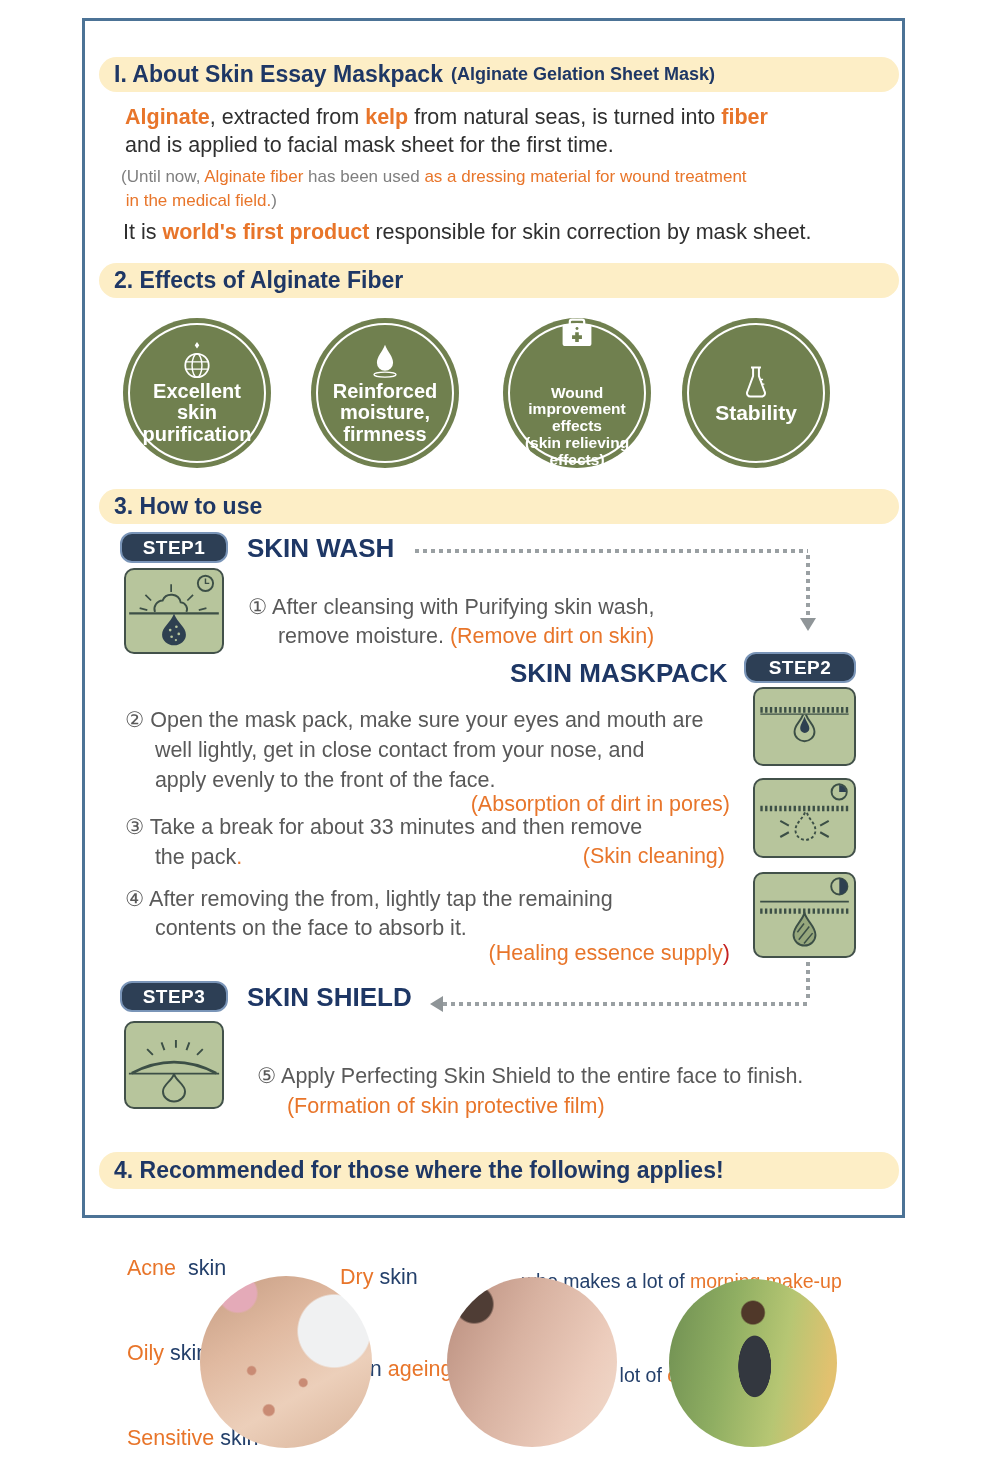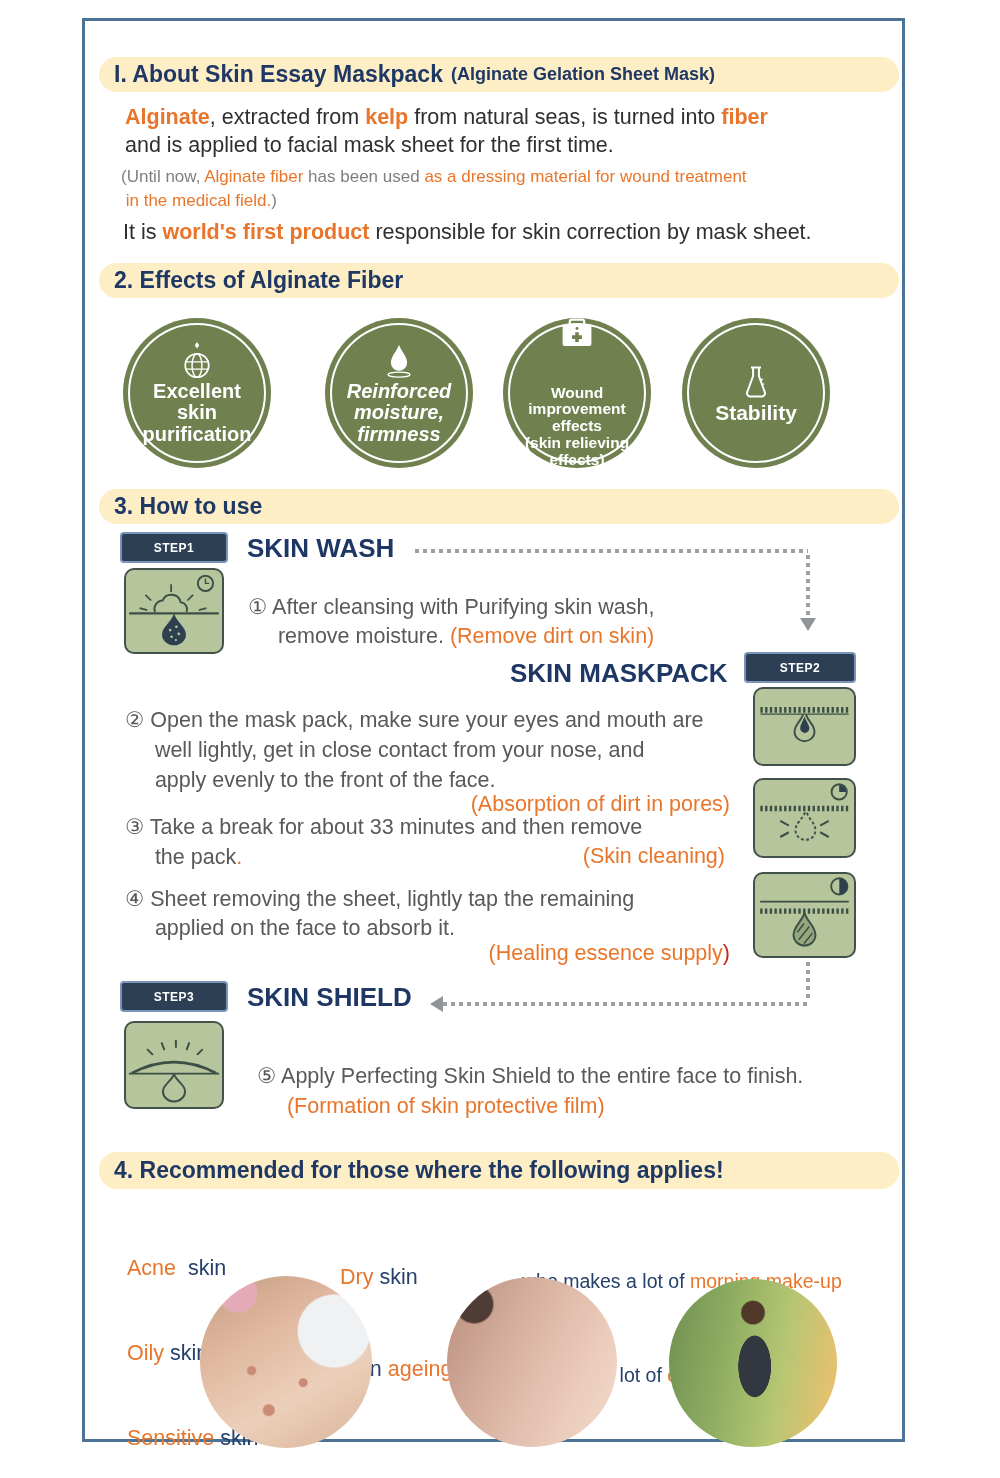--- a/index.html
+++ b/index.html
@@ -1,37 +1,37 @@
 <!DOCTYPE html>
 <html><head>
 <meta charset="utf-8">
 <style>
   html,body{margin:0;padding:0;background:#ffffff;}
   .page{position:relative;width:1000px;height:1478px;background:#fff;font-family:"Liberation Sans",sans-serif;overflow:hidden;}
-  .frame{position:absolute;left:82px;top:18px;width:823px;height:1424px;border:3px solid #4c7396;box-sizing:border-box;background:#fff;}
+  .frame{position:absolute;left:82px;top:18px;width:823px;height:1200px;border:3px solid #4c7396;box-sizing:border-box;background:#fff;}
   .abs{position:absolute;}
   
   .bar{position:absolute;left:14px;width:800px;height:35px;background:#fdeec6;border-radius:18px;display:flex;align-items:center;padding-left:15px;box-sizing:border-box;color:#1e3765;font-weight:bold;}
   .bar .main{font-size:23px;}
   .bar .sub{font-size:18px;margin-left:8px;}
   
   .rich{white-space:pre-wrap;line-height:28px;font-size:21.5px;}
   .seg-ob{color:#e8752a;font-weight:bold;text-align:right;}
   .seg-o{color:#e8752a;}
   .seg-d{color:#2f2f2f;}
   .seg-g{color:#595959;}
   .seg-lg{color:#7f7f7f;}
   .seg-n{color:#24406b;}
   .seg-r{color:#c42222;}
   
   .ecircle{position:absolute;width:148px;height:150px;border-radius:50%;background:#70804f;display:flex;flex-direction:column;align-items:center;justify-content:center;text-align:center;color:#fff;}
   .ecircle::after{content:"";position:absolute;inset:5px;border:2px solid #fff;border-radius:50%;}
   .clabel{white-space:pre-line;font-weight:bold;line-height:1.08;}
   
-  .badge{position:absolute;width:108px;height:31px;background:#2d3f55;border:2px solid #7a95b8;border-radius:4px;color:#fff;font-size:12px;font-weight:bold;display:flex;align-items:center;justify-content:center;letter-spacing:.5px;box-sizing:border-box;}
+  .badge{position:absolute;width:108px;height:31px;background:#2d3f55;border:2px solid #7a95b8;border-radius:12px;color:#fff;font-size:19px;font-weight:bold;display:flex;align-items:center;justify-content:center;letter-spacing:.5px;box-sizing:border-box;}
   .stitle{position:absolute;color:#1e3765;font-size:26px;font-weight:bold;}
   
   .tile{position:absolute;background:#b7c59c;border:2px solid #42514a;border-radius:10px;box-sizing:border-box;}
   
   .dot-h{position:absolute;height:4px;background:repeating-linear-gradient(90deg,#9aa0a3 0 4px,transparent 4px 8px);}
   .dot-v{position:absolute;width:4px;background:repeating-linear-gradient(180deg,#9aa0a3 0 4px,transparent 4px 8px);}
   .arr-down{position:absolute;width:0;height:0;border-left:8px solid transparent;border-right:8px solid transparent;border-top:13px solid #8f9598;}
   .arr-left{position:absolute;width:0;height:0;border-top:8px solid transparent;border-bottom:8px solid transparent;border-right:13px solid #8f9598;}
   .note{position:absolute;text-align:right;font-size:21.5px;}
   
@@ -77,21 +77,21 @@
         <circle cx="20" cy="27" r="13" fill="none" stroke="#fff" stroke-width="2"></circle>
         <ellipse cx="20" cy="27" rx="5.5" ry="13" fill="none" stroke="#fff" stroke-width="1.6"></ellipse>
         <path d="M7.5 23 h25 M7.5 31 h25" stroke="#fff" stroke-width="1.6"></path>
       </svg>
     </span>
     <div class="clabel" style="font-size:20px;">Excellent
 skin
 purification</div>
   </div>
 
-  <div class="ecircle" style="left:240px;top:297px;font-style:italic;">
+  <div class="ecircle" style="left:226px;top:297px;">
     <span>
       <svg width="34" height="40" viewBox="0 0 40 42">
         <path d="M20 2 C16.5 11 10.5 16 10.5 23 a9.5 9.5 0 0 0 19 0 C29.5 16 23.5 11 20 2 Z" fill="#fff"></path>
         <ellipse cx="20" cy="37" rx="13" ry="3" fill="none" stroke="#fff" stroke-width="1.5"></ellipse>
       </svg>
     </span>
     <div class="clabel" style="font-size:20px;">Reinforced
 moisture,
 firmness</div>
   </div>
@@ -184,21 +184,21 @@
       <line x1="5" y1="29" x2="98" y2="29" stroke="#3c4f46" stroke-width="2"></line>
       <line x1="5" y1="39" x2="98" y2="39" stroke="#3c4f46" stroke-width="5.5" stroke-dasharray="2.5 2.5"></line>
       <path d="M51.5 41 C48 51 40 55 40 64 a11.5 11 0 0 0 23 0 C63 55 55 51 51.5 41 Z" fill="#96a77c" stroke="#3c4f46" stroke-width="2"></path>
       <path d="M44 61 l7 -9 M45.5 69 l11 -14 M51 73 l9 -11" stroke="#3c4f46" stroke-width="1.6"></path>
     </svg>
   </div>
 
   <div class="abs rich" style="left:40px;top:791px;line-height:30px;"><span class="seg-g">③ Take a break for about 33 minutes and then remove</span><br><span class="seg-g">     the pack</span><span class="seg-o">.</span></div>
   <div class="note rich" style="left:240px;top:821px;width:400px;"><span class="seg-o">(Skin cleaning)</span></div>
 
-  <div class="abs rich" style="left:40px;top:864px;line-height:29px;"><span class="seg-g">④ Sheet removing the sheet, lightly tap the remaining</span><br><span class="seg-g">     applied on the face to absorb it.</span></div>
+  <div class="abs rich" style="left:40px;top:864px;line-height:29px;"><span class="seg-g">④ After removing the from, lightly tap the remaining</span><br><span class="seg-g">     contents on the face to absorb it.</span></div>
   <div class="note rich" style="left:240px;top:918px;width:405px;"><span class="seg-o">(Healing essence supply</span><span class="seg-r">)</span></div>
 
   <div class="dot-v" style="left:721px;top:941px;height:40px;"></div>
   <div class="dot-h" style="left:358px;top:981px;width:365px;"></div>
   <div class="arr-left" style="left:345px;top:975px;"></div>
 
   <div class="badge" style="left:35px;top:960px;">STEP3</div>
   <div class="stitle" style="left:162px;top:961px;">SKIN SHIELD</div>
 
   <div class="tile" style="left:39px;top:1000px;width:100px;height:88px;">

